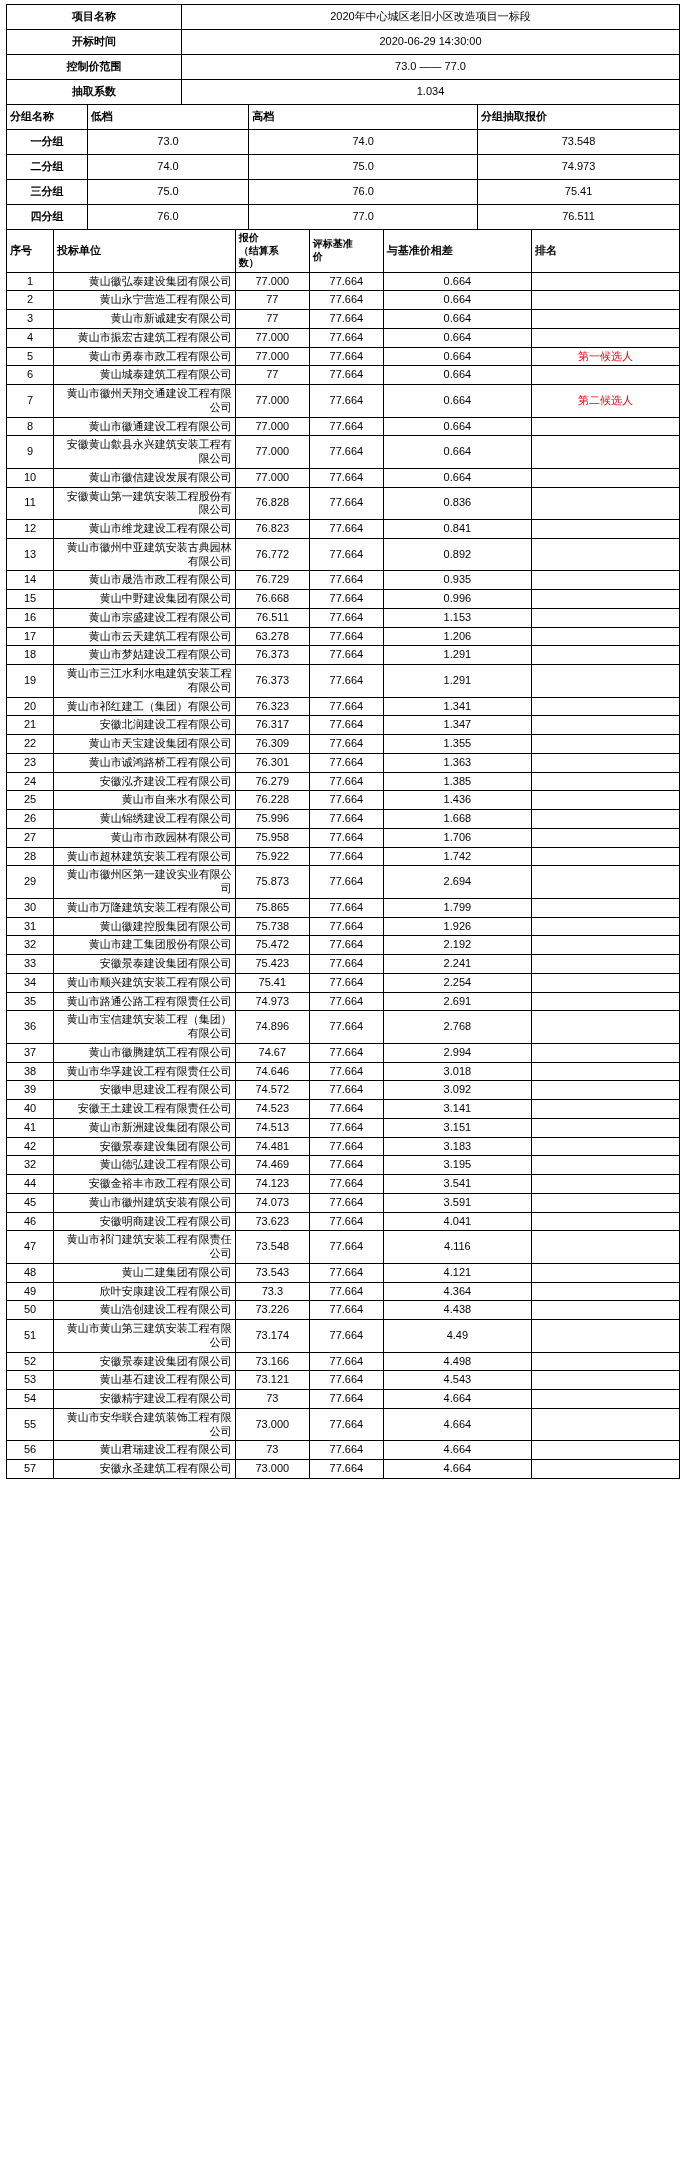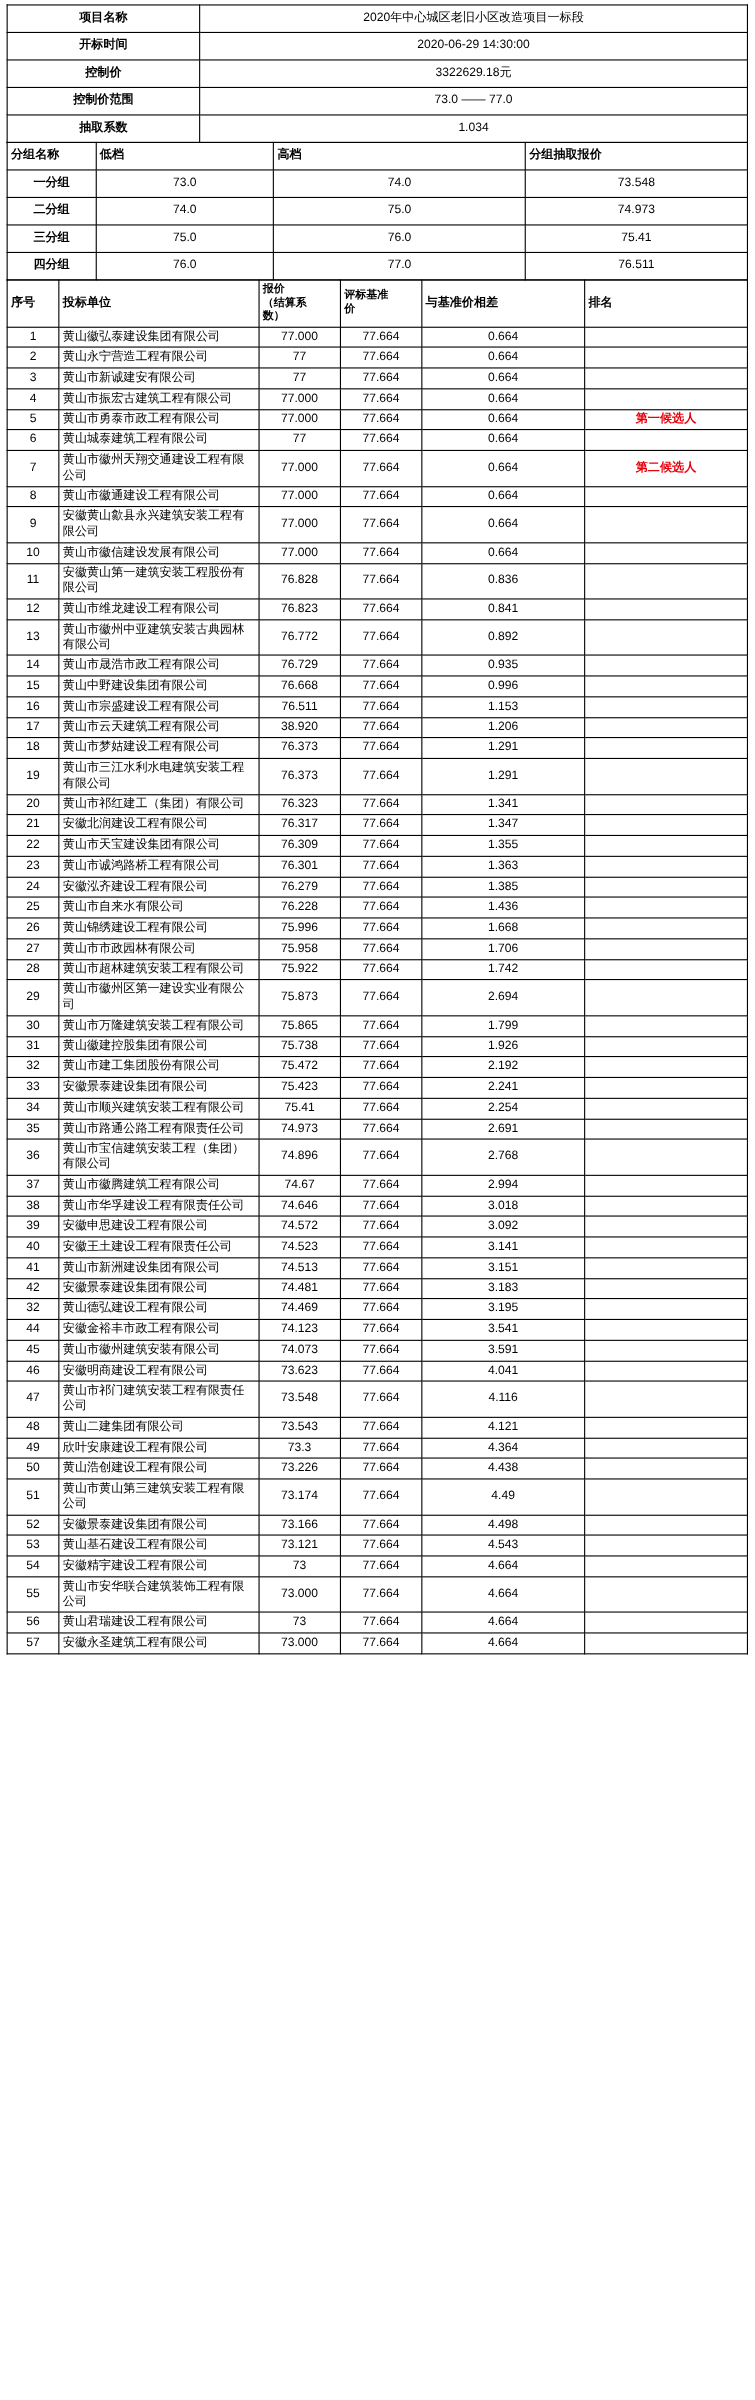--- a/index.html
+++ b/index.html
@@ -1,23 +1,23 @@
 <!DOCTYPE html>
 <html><head>
 <meta charset="utf-8">
 <style>
   html,body{margin:0;padding:0;background:#fff;}
   body{font-family:"Liberation Sans","DejaVu Sans",sans-serif;color:#000;}
   .page{width:686px;box-sizing:border-box;padding:4px 6px 11px 6px;}
   table{border-collapse:collapse;width:100%;table-layout:fixed;}
   td,th{border:1px solid #000;font-size:11px;padding:2px 3px;vertical-align:middle;line-height:1.25;}
   .c{text-align:center;}
-  .l{text-align:left;}
+  .l{text-align:right;}
   .hdr{font-weight:bold;text-align:center;}
-  .red{color:#e8000b;font-weight:bold;}
+  .red{color:#e8000b;font-weight:normal;}
   .small{font-size:10px;}
   .tbl-head td{font-weight:bold;text-align:left;}
   .sec td{height:20px;}
   .bidname{font-size:11px;}
 </style>
 </head>
 <body>
 
 <div class="page">
 
@@ -27,24 +27,20 @@
         <col style="width:74%">
       </colgroup>
     <tbody id="summary-body">
         <tr class="sec">
           <td class="hdr">项目名称</td>
           <td class="c">2020年中心城区老旧小区改造项目一标段</td>
         </tr>
         <tr class="sec">
           <td class="hdr">开标时间</td>
           <td class="c">2020-06-29 14:30:00</td>
-        </tr>
-        <tr class="sec">
-          <td class="hdr">控制价</td>
-          <td class="c">3322629.18元</td>
         </tr>
         <tr class="sec">
           <td class="hdr">控制价范围</td>
           <td class="c">73.0 —— 77.0</td>
         </tr>
         <tr class="sec">
           <td class="hdr">抽取系数</td>
           <td class="c">1.034</td>
         </tr>
       </tbody>
@@ -242,21 +238,21 @@
           <td class="c">16</td>
           <td class="l bidname">黄山市宗盛建设工程有限公司</td>
           <td class="c">76.511</td>
           <td class="c">77.664</td>
           <td class="c">1.153</td>
           <td class="c"></td>
         </tr>
         <tr>
           <td class="c">17</td>
           <td class="l bidname">黄山市云天建筑工程有限公司</td>
-          <td class="c">38.920</td>
+          <td class="c">63.278</td>
           <td class="c">77.664</td>
           <td class="c">1.206</td>
           <td class="c"></td>
         </tr>
         <tr>
           <td class="c">18</td>
           <td class="l bidname">黄山市梦姑建设工程有限公司</td>
           <td class="c">76.373</td>
           <td class="c">77.664</td>
           <td class="c">1.291</td>

